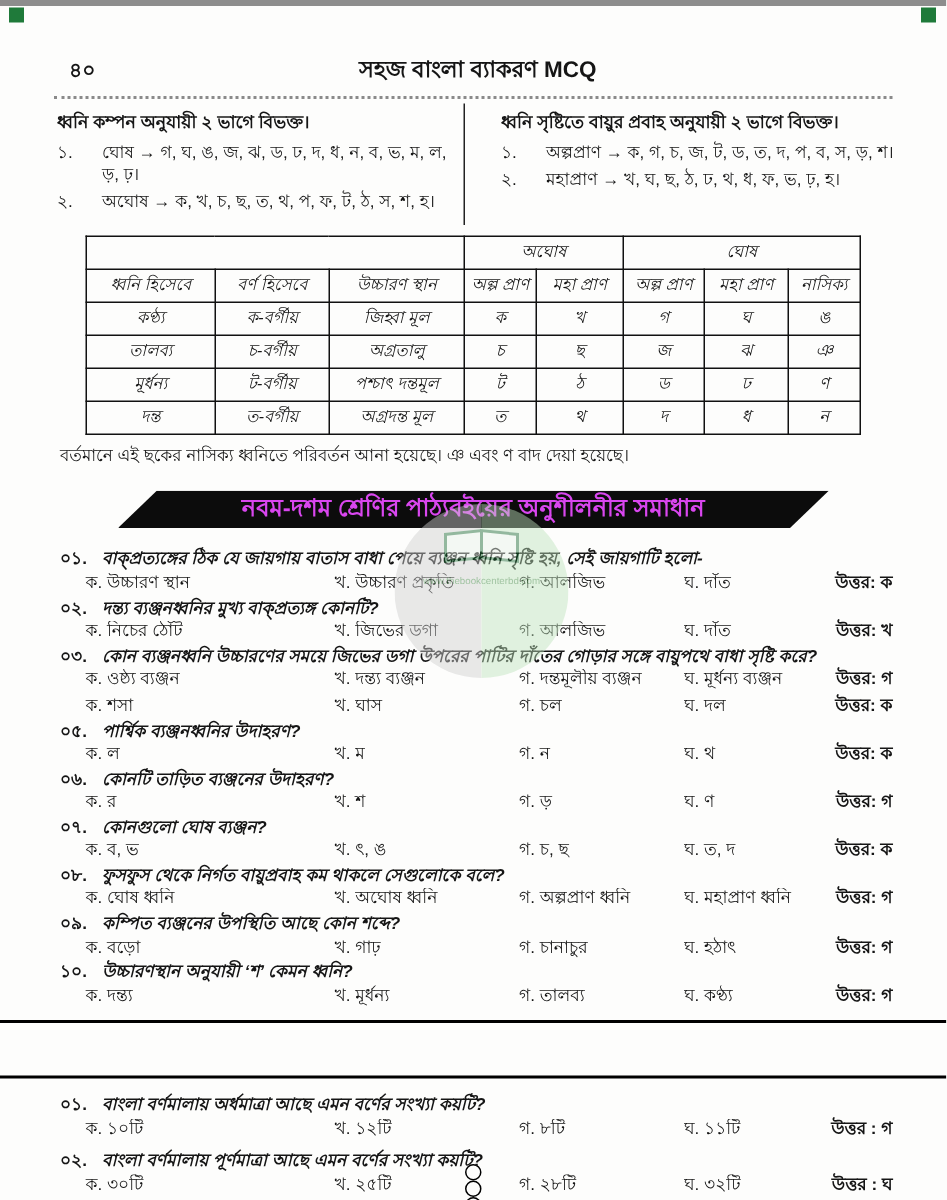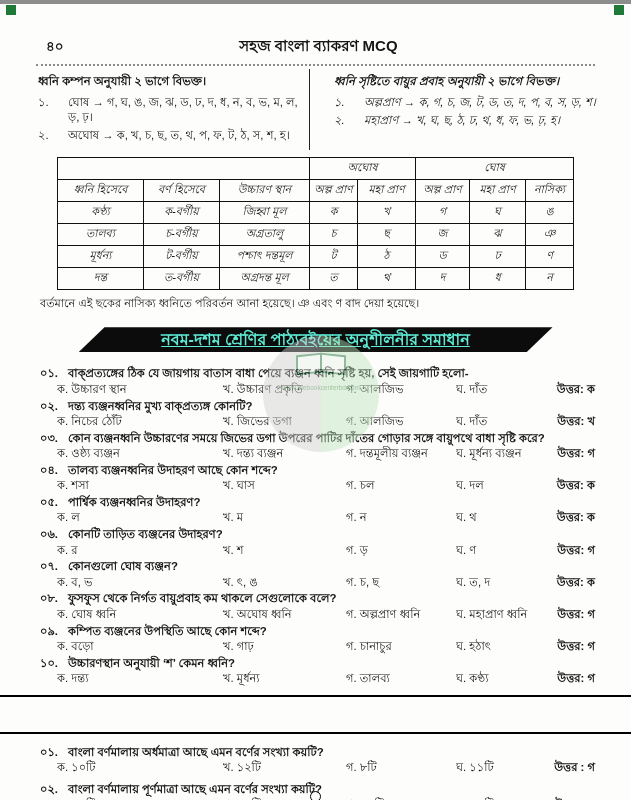--- a/index.html
+++ b/index.html
@@ -9,39 +9,39 @@
   .corner-sq{position:absolute;width:10px;height:10px;background:#1f7a3a;top:5px;}
   .corner-sq.l{left:6px}.corner-sq.r{right:7px}
 
   header{display:flex;align-items:flex-end;margin:30px 40px 0 46px;}
   .pagenum{width:70px;font-weight:bold;font-size:13.5px;}
   .title{flex:1;text-align:center;font-weight:bold;font-size:15px;margin-right:70px;}
   .dotted-rule{border-top:2px dotted #8a8a8a;margin:5px 36px 0 36px;}
 
   .twocol{display:flex;margin:3px 34px 0 38px;}
   .col{flex:1;padding:3px 8px 4px 0;}
-  .col.right{border-left:1.6px solid #222;padding-left:24px;padding-right:0;font-style:italic;}
+  .col.right{border-left:1.6px solid #222;padding-left:24px;padding-right:0;}
   .col h3{font-size:11.6px;font-weight:bold;margin:1px 0 3px 0;}
   .itemrow{display:flex;margin:2.5px 0;line-height:1.35;font-size:11.4px;}
   .itemrow .n{flex:0 0 30px;}
   .itemrow .body{flex:1;}
 
   table.phon{border-collapse:collapse;margin:7px auto 0 auto;width:470px;font-size:11px;text-align:center;table-layout:fixed;font-style:italic;}
   table.phon td,table.phon th{border:1px solid #111;padding:1px 2px;font-weight:normal;height:16px;overflow:hidden;white-space:nowrap;}
   .footnote{margin:5px 40px 0 40px;font-size:11.2px;}
 
-  .banner{margin:13px auto 12px auto;width:474px;height:25px;background:#0c0c0c;color:#5eead4;
+  .banner{margin:13px auto 12px auto;width:474px;height:25px;background:#0c0c0c;color:#d946ef;
     text-align:center;line-height:25px;font-weight:bold;font-size:16px;
-    clip-path:polygon(26px 0,100% 0,calc(100% - 26px) 100%,0 100%);text-decoration:underline;}
+    clip-path:polygon(26px 0,100% 0,calc(100% - 26px) 100%,0 100%);}
 
   .q-list{margin-top:4px;}
   .q-block{margin:0 36px 0 40px;padding-top:2.2px;line-height:1.27;font-size:11.4px;}
   .q-line{display:flex;font-weight:bold;}
   .q-num{flex:0 0 28px;}
-  .q-text{flex:1;}
+  .q-text{flex:1;font-style:italic;}
   .opt-line{display:flex;margin-left:17px;margin-top:1px;}
   .opt{white-space:nowrap;overflow:hidden;}
   .opt.o0{flex:0 0 131px;}
   .opt.o1{flex:0 0 123px;margin-left:35px;}
   .opt.o2{flex:0 0 110px;}
   .opt.o3{flex:1 1 auto;}
   .ans{flex:0 0 62px;text-align:right;font-weight:bold;}
   .q-list.set2 .q-block{padding-top:7px;}
 
   .thick-rule{border-top:2.6px solid #000;margin:9px 0 0 0;}
@@ -213,24 +213,20 @@
         </div>
         <div class="opt-line">
           <span class="opt o0">ক. ওষ্ঠ্য ব্যঞ্জন</span>
           <span class="opt o1">খ. দন্ত্য ব্যঞ্জন</span>
           <span class="opt o2">গ. দন্তমূলীয় ব্যঞ্জন</span>
           <span class="opt o3">ঘ. মূর্ধন্য ব্যঞ্জন</span>
           <span class="ans">উত্তর: গ</span>
         </div>
       </div>
       <div class="q-block">
-        <div class="q-line">
-          <span class="q-num">০৪.</span>
-          <span class="q-text">তালব্য ব্যঞ্জনধ্বনির উদাহরণ আছে কোন শব্দে?</span>
-        </div>
         <div class="opt-line">
           <span class="opt o0">ক. শসা</span>
           <span class="opt o1">খ. ঘাস</span>
           <span class="opt o2">গ. চল</span>
           <span class="opt o3">ঘ. দল</span>
           <span class="ans">উত্তর: ক</span>
         </div>
       </div>
       <div class="q-block">
         <div class="q-line">

